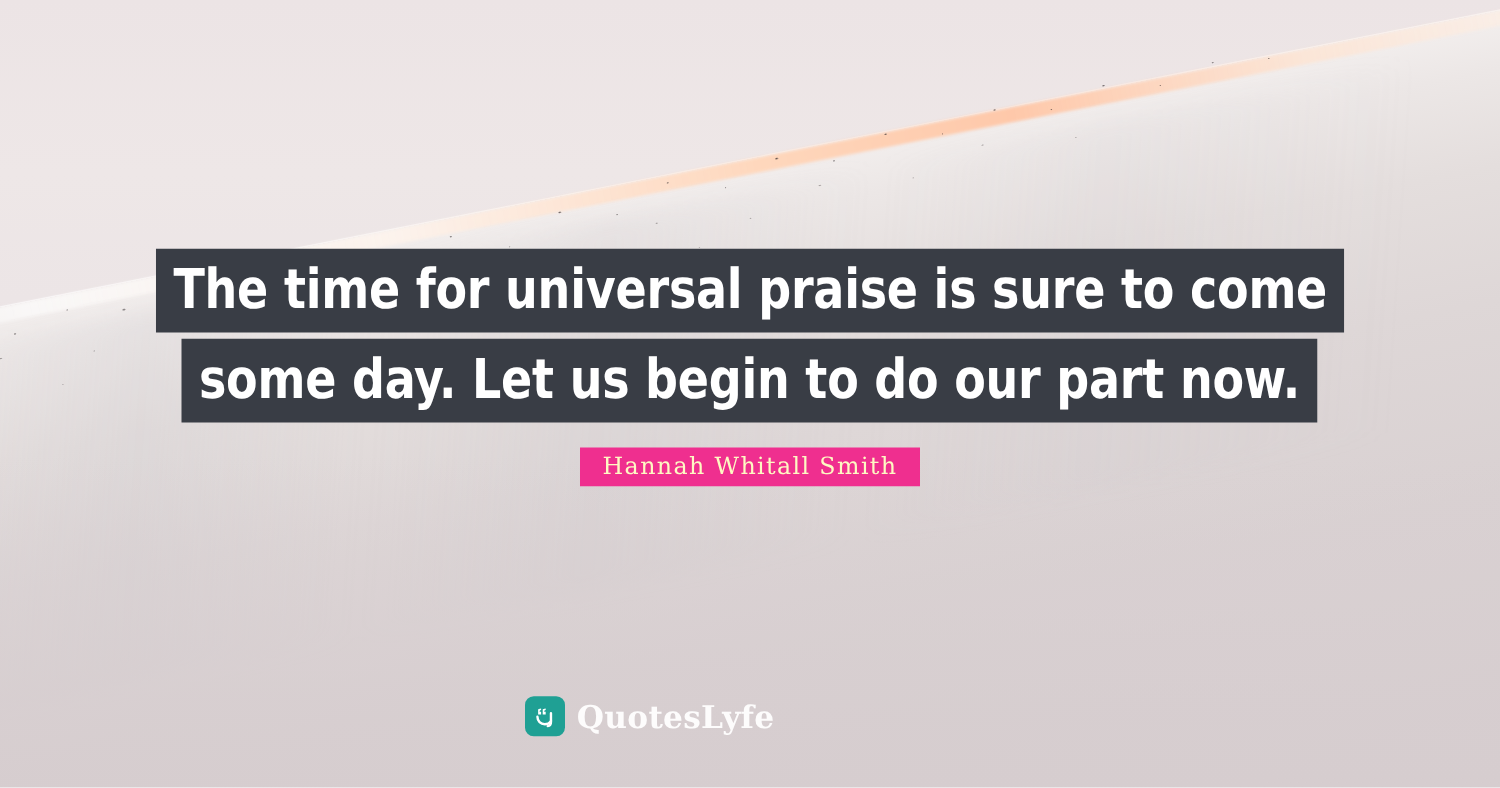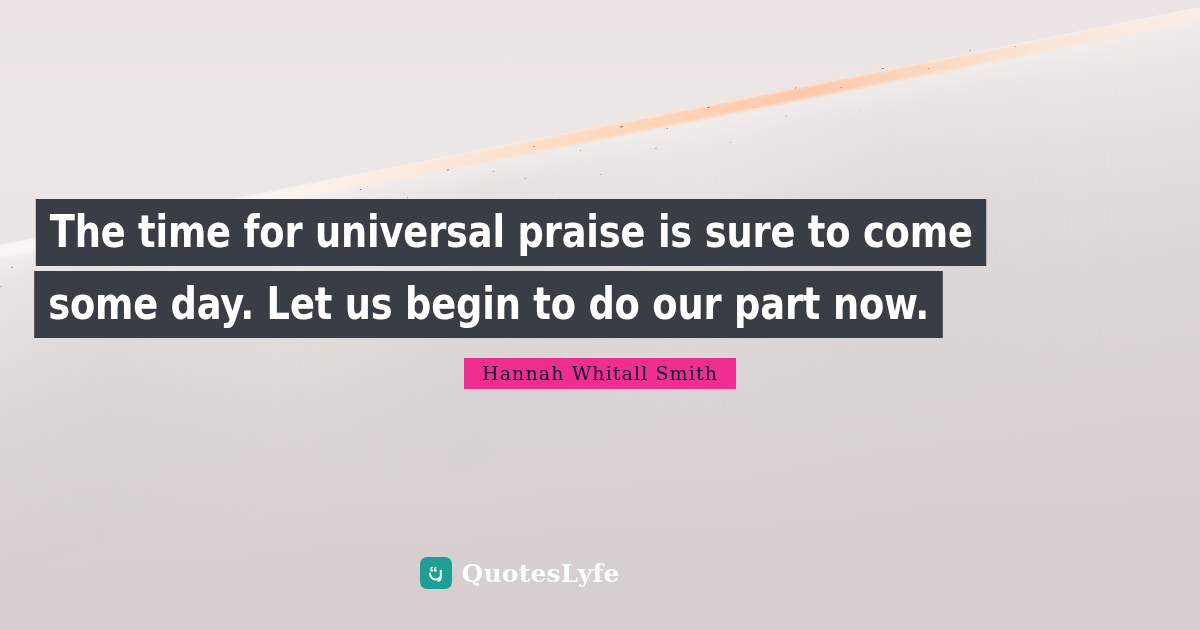--- a/index.html
+++ b/index.html
@@ -180,20 +180,21 @@
       rgba(216,207,209,0.55) 45%,
       rgba(214,205,207,0.95) 100%);
   }
 
   
   .quote-wrap {
     position: absolute;
     left: 0;
     top: 199px;
     width: 1200px;
+    text-align: center;
   }
 
   .quote-line {
     display: inline-block;
     background: #393d45;
     color: #ffffff;
     font-family: "DejaVu Sans Condensed", "Liberation Sans Narrow", "Liberation Sans", sans-serif;
     font-weight: bold;
     font-size: 44px;
     line-height: 64px;
@@ -212,21 +213,21 @@
     position: absolute;
     left: 0;
     top: 358px;
     width: 1200px;
     text-align: center;
   }
 
   .author-badge {
     display: inline-block;
     background: #ef2f8f;
-    color: #0f172a;
+    color: #fef9c3;
     font-family: "DejaVu Serif", "Liberation Serif", serif;
     font-size: 19px;
     line-height: 31px;
     letter-spacing: 1.1px;
     padding: 0 18px;
     white-space: nowrap;
   }
 
   
   .brand {

